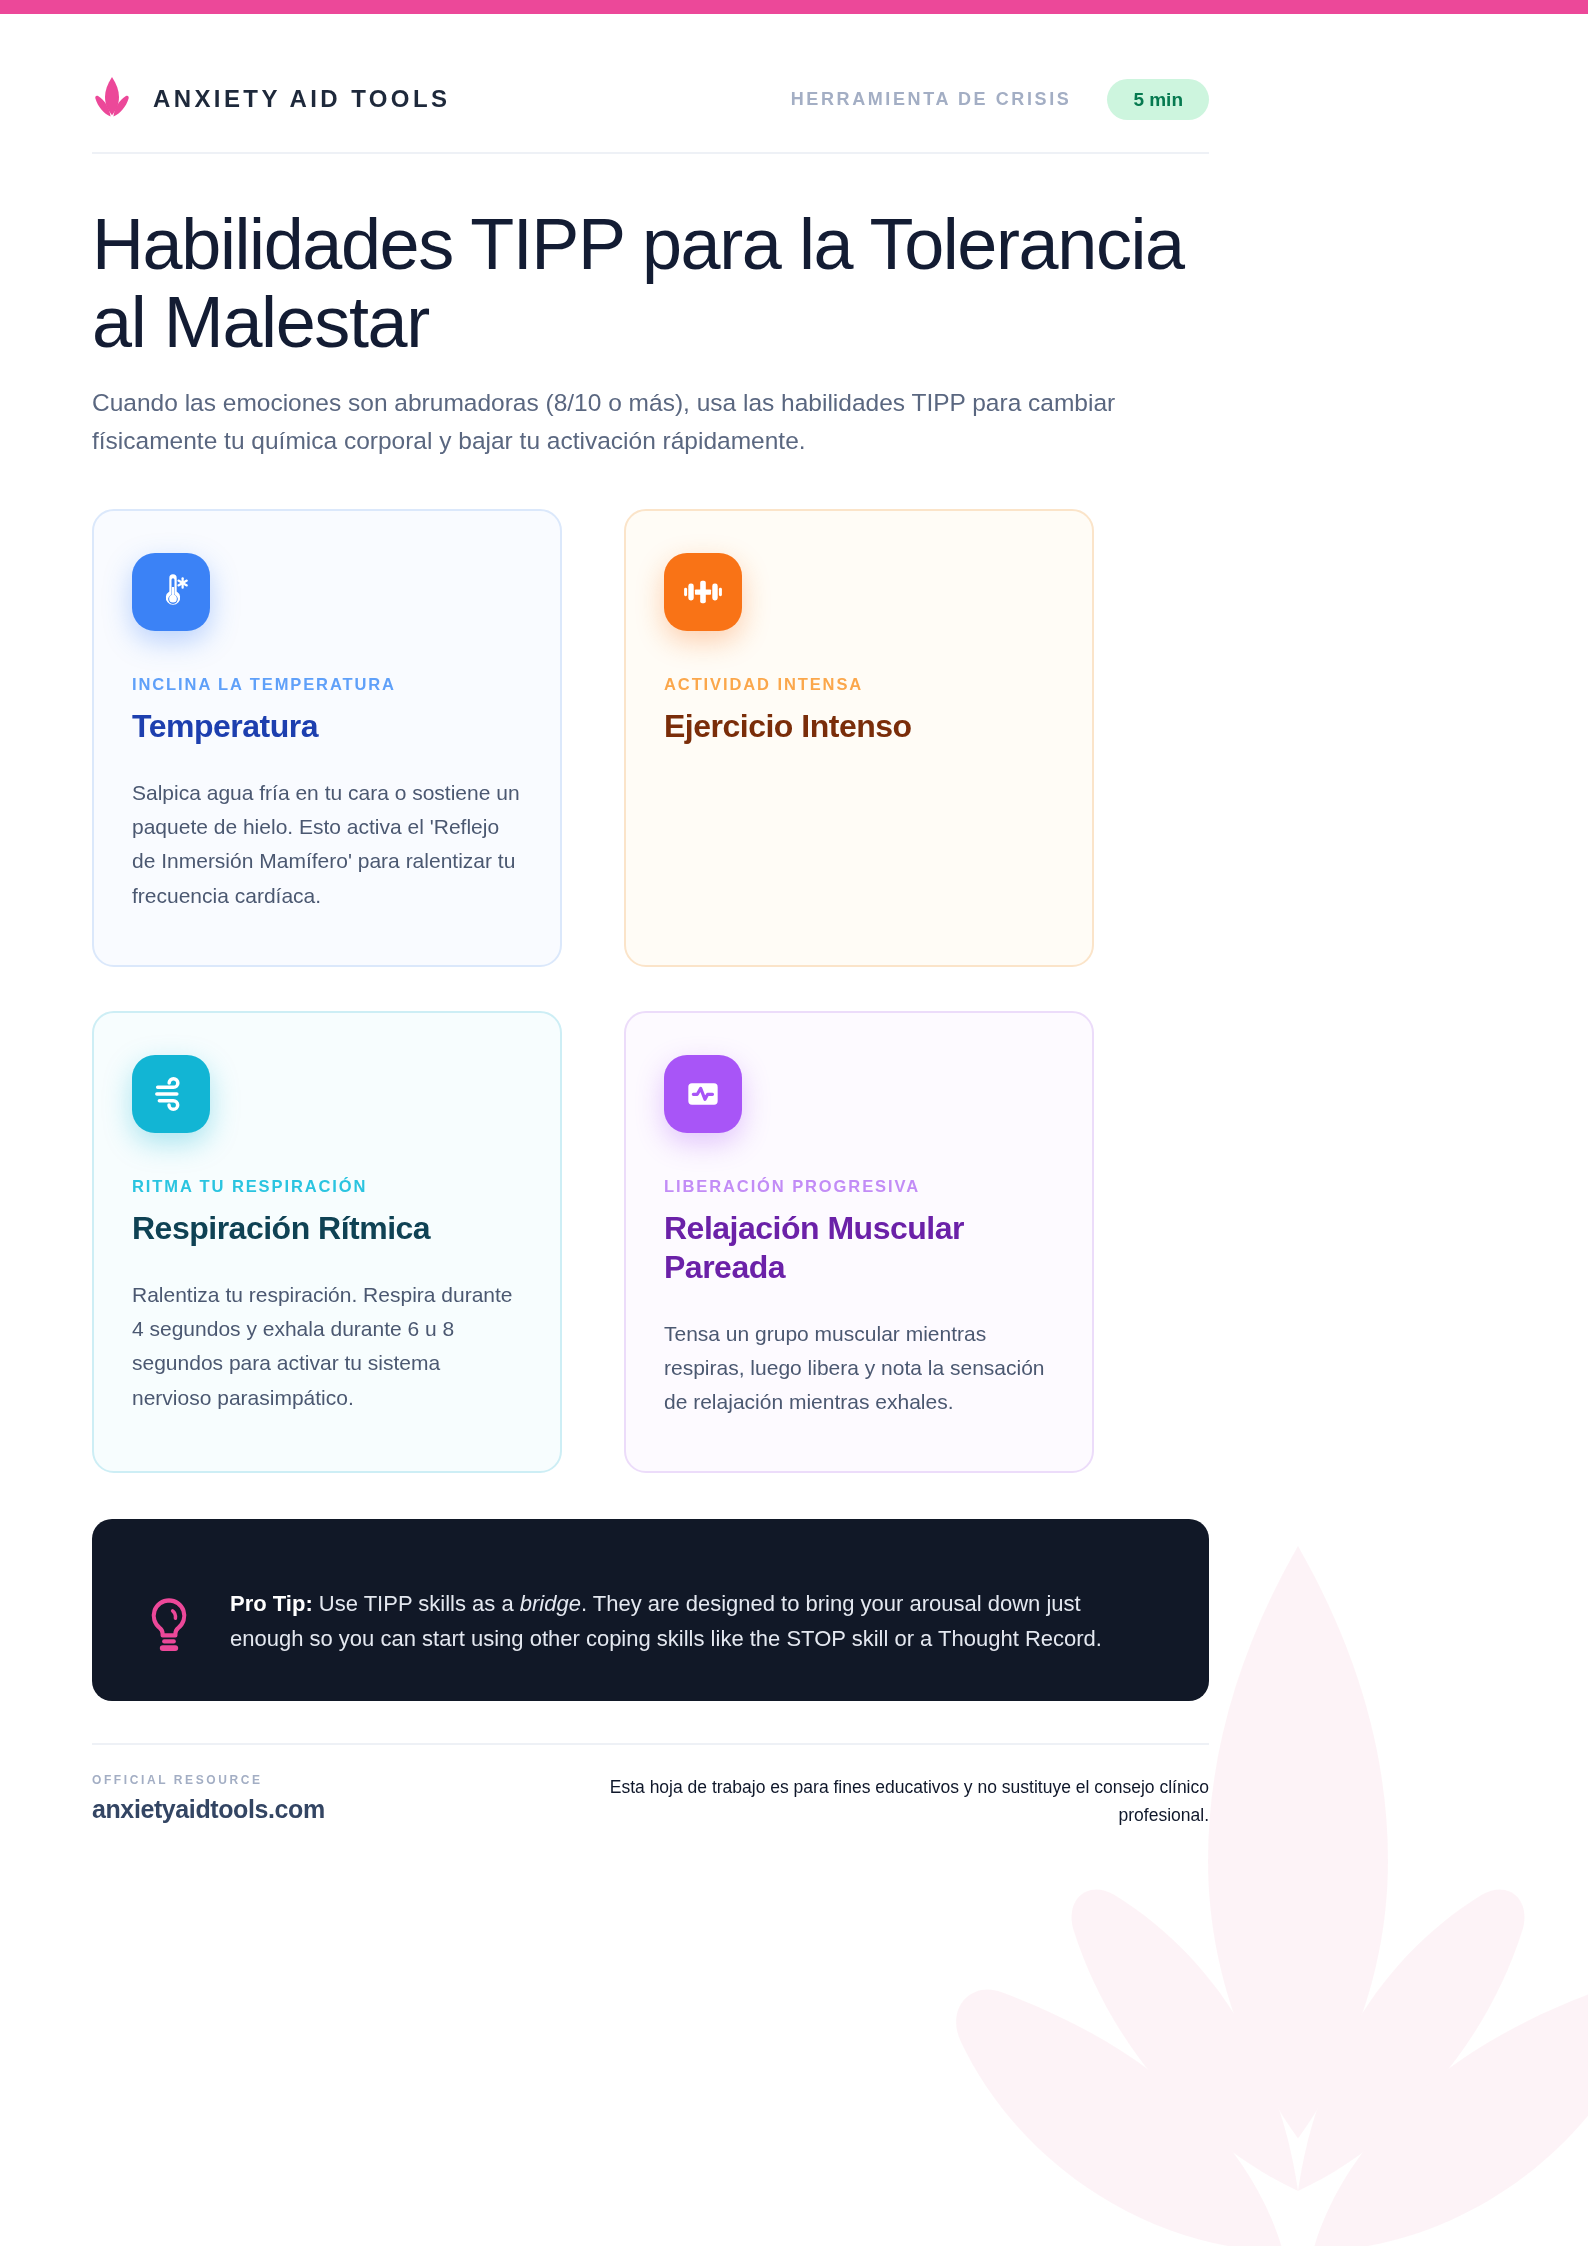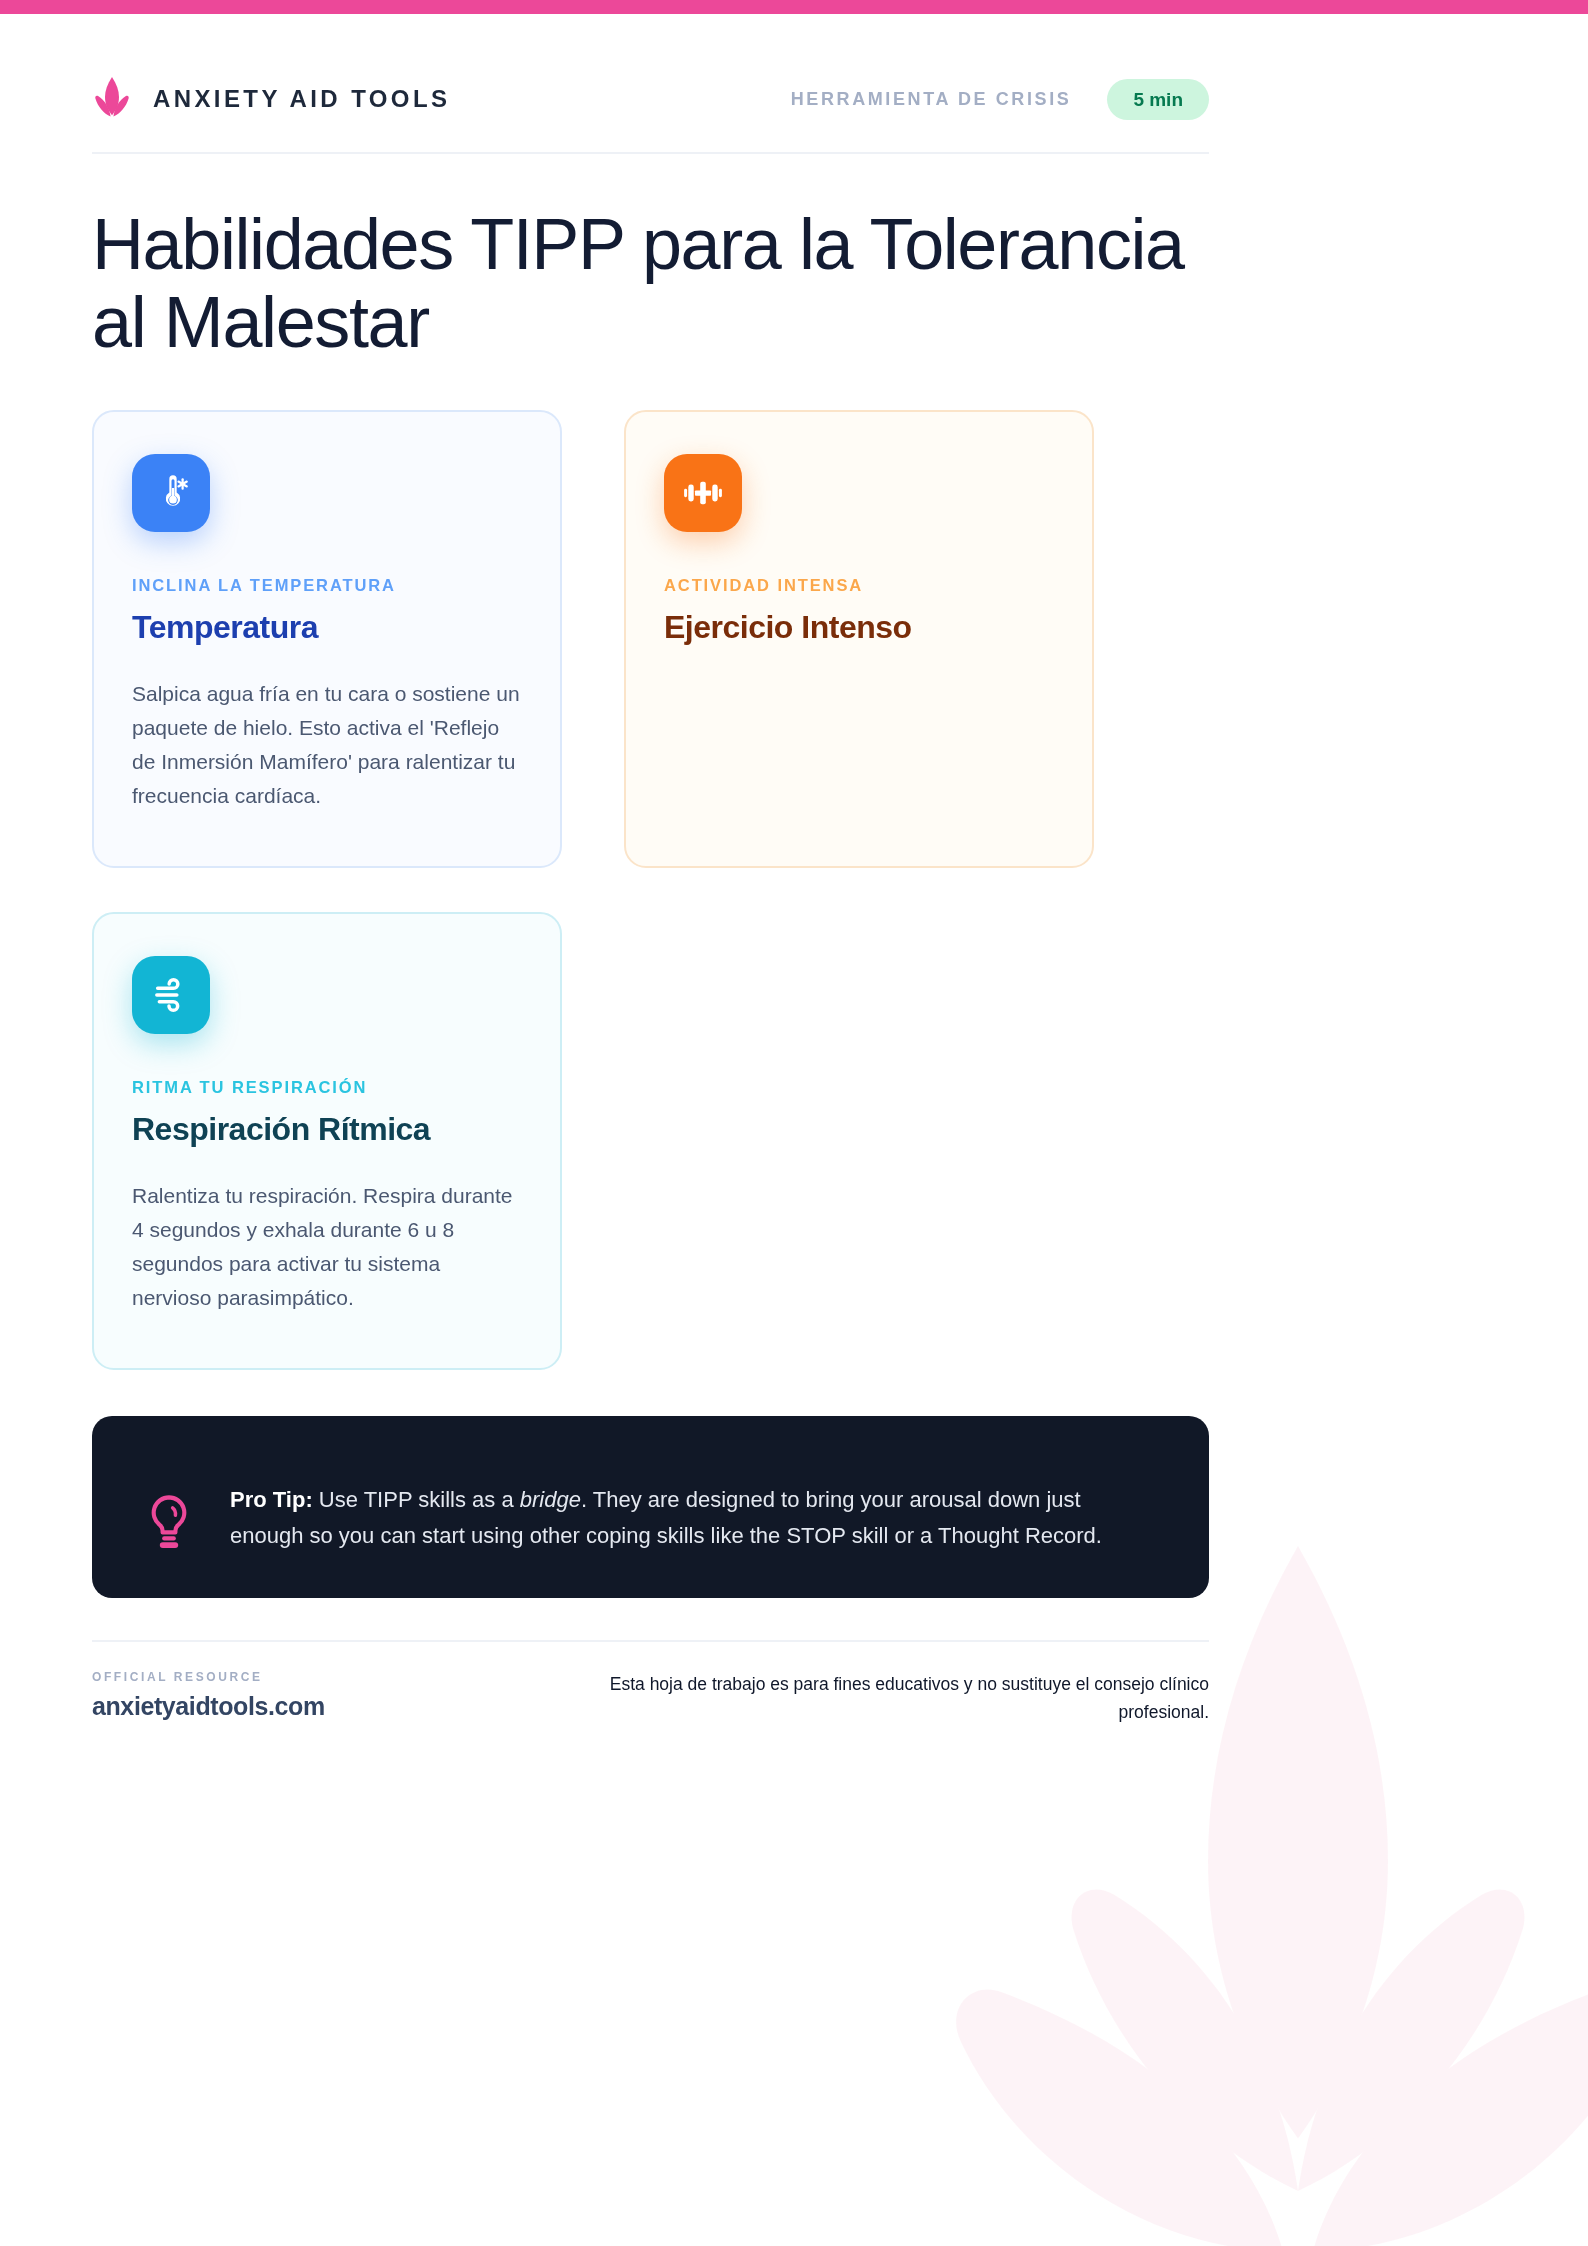--- a/index.html
+++ b/index.html
@@ -269,20 +269,21 @@
     </div>
     <div class="header-right">
       <span class="crisis-label">HERRAMIENTA DE CRISIS</span>
       <span class="time-badge">5 min</span>
     </div>
   </div>
   <div class="header-rule"></div>
 
   <div class="title-block">
     <h1 class="page-title">Habilidades TIPP para la Tolerancia al Malestar</h1>
+    <p class="page-sub">Cuando las emociones son abrumadoras (8/10 o más), usa las habilidades TIPP para cambiar físicamente tu química corporal y bajar tu activación rápidamente.</p>
   </div>
 
   <div class="grid">
 
     <div class="card blue">
       <div class="card-icon">
         <svg width="40" height="40" viewBox="0 0 24 24" aria-hidden="true">
           <path fill="#ffffff" d="M11 3.6a2.2 2.2 0 0 1 4.4 0v8.1a4.3 4.3 0 1 1-4.4 0V3.6zm2.2.1a.9.9 0 0 0-.9.9v8.9l-.5.3a2.9 2.9 0 1 0 2.8 0l-.5-.3V4.6a.9.9 0 0 0-.9-.9z"></path>
           <circle cx="13.2" cy="16" r="2.3" fill="#ffffff"></circle>
           <rect x="12.5" y="9" width="1.4" height="7.5" fill="#ffffff"></rect>
@@ -321,20 +322,31 @@
           <path d="M4 8h9.5a2.6 2.6 0 1 0-2.6-2.6"></path>
           <path d="M3.5 12h12"></path>
           <path d="M5 16h8.4a2.6 2.6 0 1 1-2.6 2.6"></path>
         </svg>
       </div>
       <div class="card-kicker">RITMA TU RESPIRACIÓN</div>
       <div class="card-title">Respiración Rítmica</div>
       <div class="card-body">Ralentiza tu respiración. Respira durante 4 segundos y exhala durante 6 u 8 segundos para activar tu sistema nervioso parasimpático.</div>
     </div>
 
+    <div class="card purple tall">
+      <div class="card-icon">
+        <svg width="40" height="40" viewBox="0 0 24 24" aria-hidden="true">
+          <rect x="3.2" y="5.6" width="17.6" height="12.8" rx="2.2" fill="#ffffff"></rect>
+          <path d="M6.2 12.2h2.4l2-3.6 2.6 6.6 1.6-3h2.9" fill="none" stroke="#a855f7" stroke-width="1.9" stroke-linecap="round" stroke-linejoin="round"></path>
+        </svg>
+      </div>
+      <div class="card-kicker">LIBERACIÓN PROGRESIVA</div>
+      <div class="card-title">Relajación Muscular Pareada</div>
+      <div class="card-body">Tensa un grupo muscular mientras respiras, luego libera y nota la sensación de relajación mientras exhales.</div>
+    </div>
 
   </div>
 
   <div class="protip">
     <span>
       <svg width="46" height="56" viewBox="0 0 34 42" fill="none" stroke="#ec4899" stroke-width="3.1" stroke-linecap="round" stroke-linejoin="round" aria-hidden="true">
         <path d="M17 2.5a11.5 11.5 0 0 0-7 20.6c1.4 1.1 2.2 2.7 2.2 4.4v1.3h9.6v-1.3c0-1.7.8-3.3 2.2-4.4A11.5 11.5 0 0 0 17 2.5z"></path>
         <path d="M13.4 33.3h7.2"></path>
         <path d="M12.3 38.3h9.4" stroke-width="4.4"></path>
         <path d="M19.7 10.4c1.6 1.3 2.4 3.4 2.1 5.5" stroke-width="2.6"></path>

